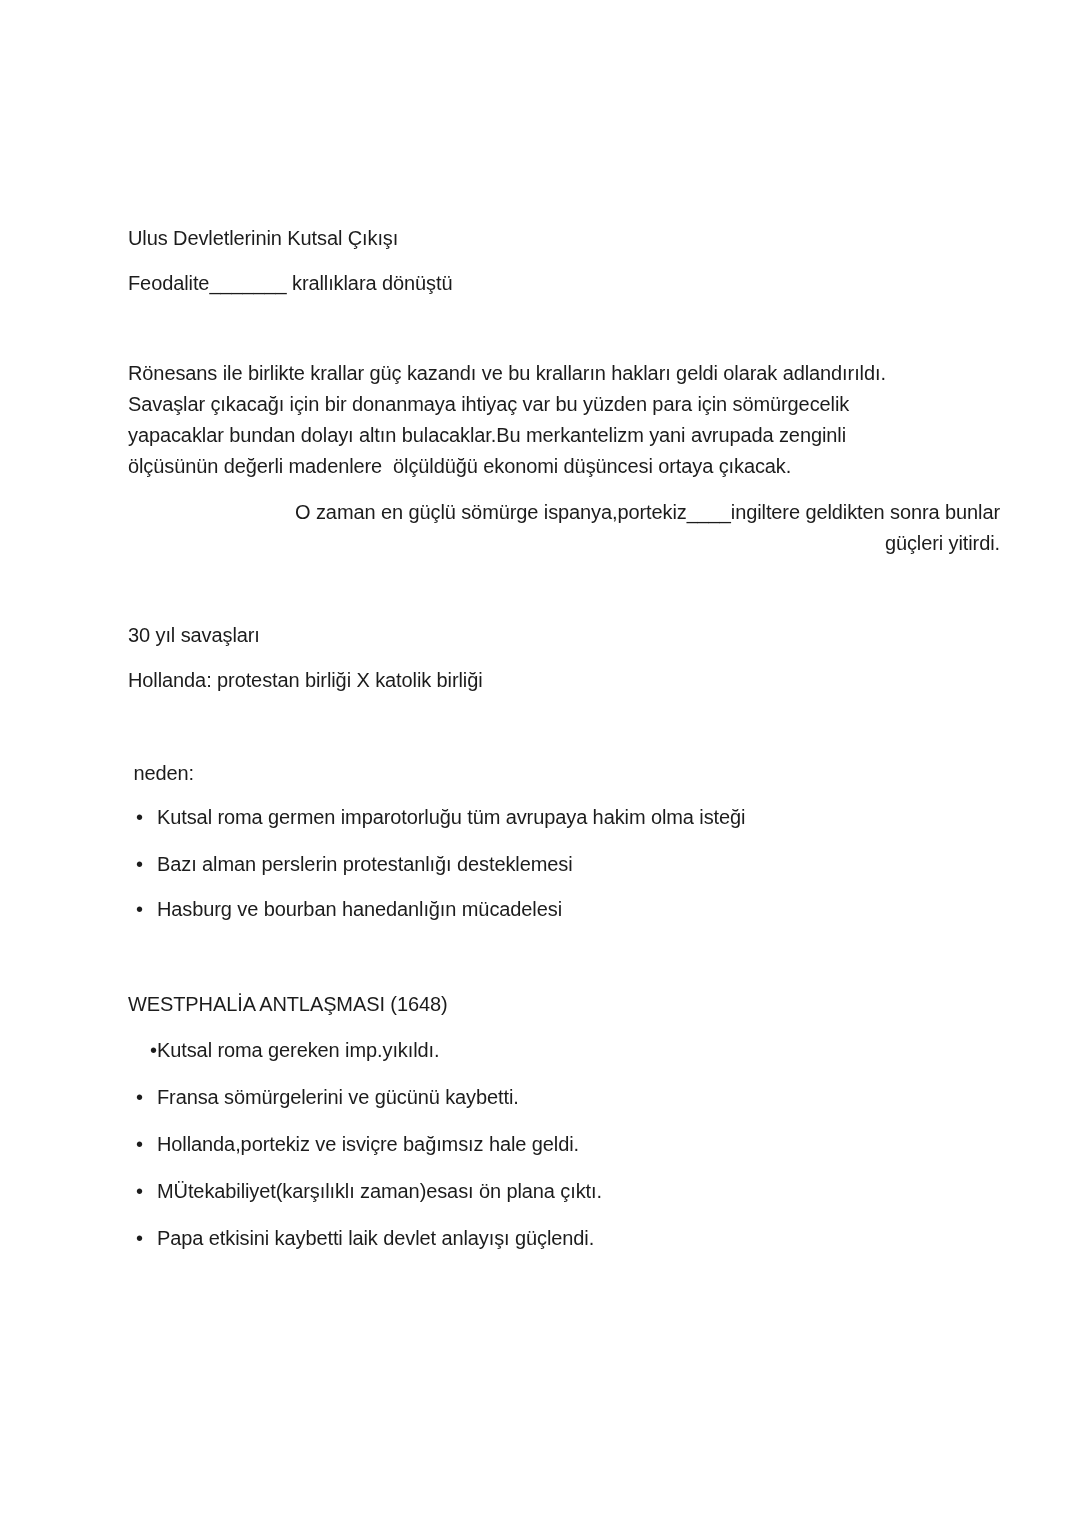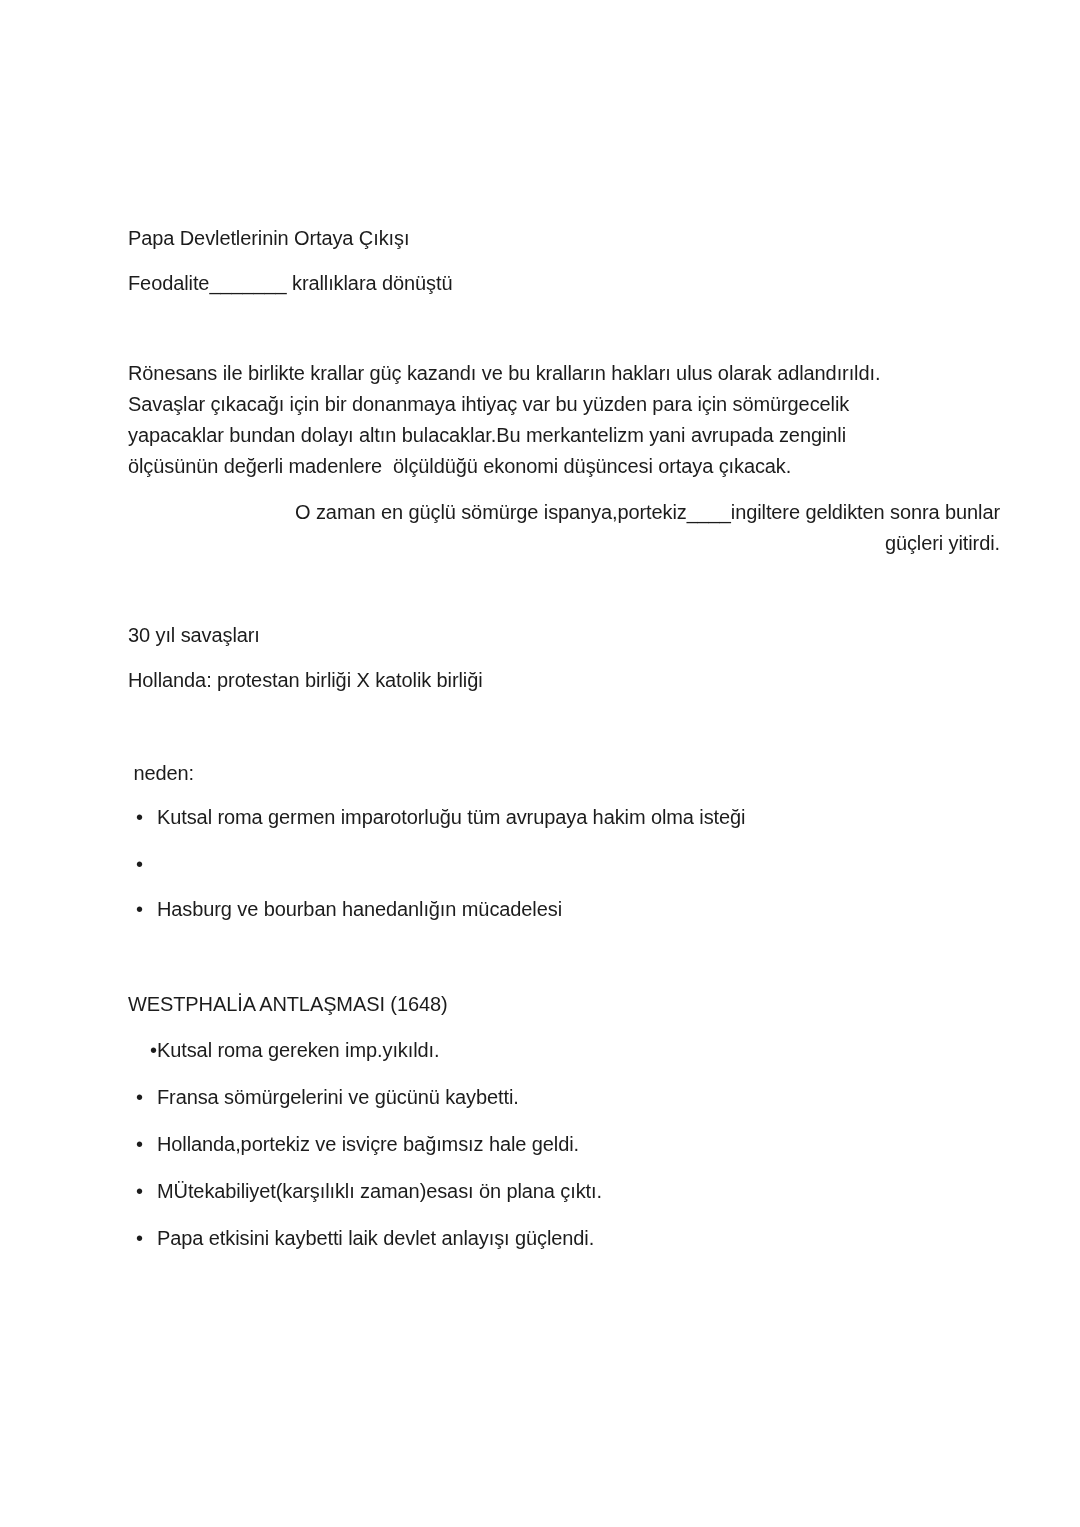--- a/index.html
+++ b/index.html
@@ -44,29 +44,29 @@
     width: 21px;
   }
   .btext { white-space: pre; }
 </style>
 </head>
 <body>
 
 <div class="page">
 
   <div class="para">
-    <div class="line">Papa Devletlerinin Ortaya Çıkışı</div>
+    <div class="line">Ulus Devletlerinin Kutsal Çıkışı</div>
   </div>
 
   <div class="para mt14">
     <div class="line">Feodalite_______ krallıklara dönüştü</div>
   </div>
 
   <div class="para mt59">
-    <div class="line">Rönesans ile birlikte krallar güç kazandı ve bu kralların hakları ulus olarak adlandırıldı.</div>
+    <div class="line">Rönesans ile birlikte krallar güç kazandı ve bu kralların hakları geldi olarak adlandırıldı.</div>
     <div class="line">Savaşlar çıkacağı için bir donanmaya ihtiyaç var bu yüzden para için sömürgecelik</div>
     <div class="line">yapacaklar bundan dolayı altın bulacaklar.Bu merkantelizm yani avrupada zenginli</div>
     <div class="line">ölçüsünün değerli madenlere  ölçüldüğü ekonomi düşüncesi ortaya çıkacak.</div>
   </div>
 
   <div class="para mt15">
     <div class="line"> O zaman en güçlü sömürge ispanya,portekiz____ingiltere geldikten sonra bunlar</div>
     <div class="line">güçleri yitirdi.</div>
   </div>
 
@@ -81,20 +81,21 @@
   <div class="para mt62">
     <div class="line"> neden:</div>
   </div>
 
   <div class="bullet mt13">
     <span class="dot">•</span>
     <span class="btext">Kutsal roma germen imparotorluğu tüm avrupaya hakim olma isteği</span>
   </div>
   <div class="bullet mt16">
     <span class="dot">•</span>
+    <span class="btext">Bazı alman perslerin protestanlığı desteklemesi</span>
   </div>
   <div class="bullet mt14">
     <span class="dot">•</span>
     <span class="btext">Hasburg ve bourban hanedanlığın mücadelesi</span>
   </div>
 
 
   <div class="para mt103">
     <div class="line">WESTPHALİA ANTLAŞMASI (1648)</div>
   </div>

